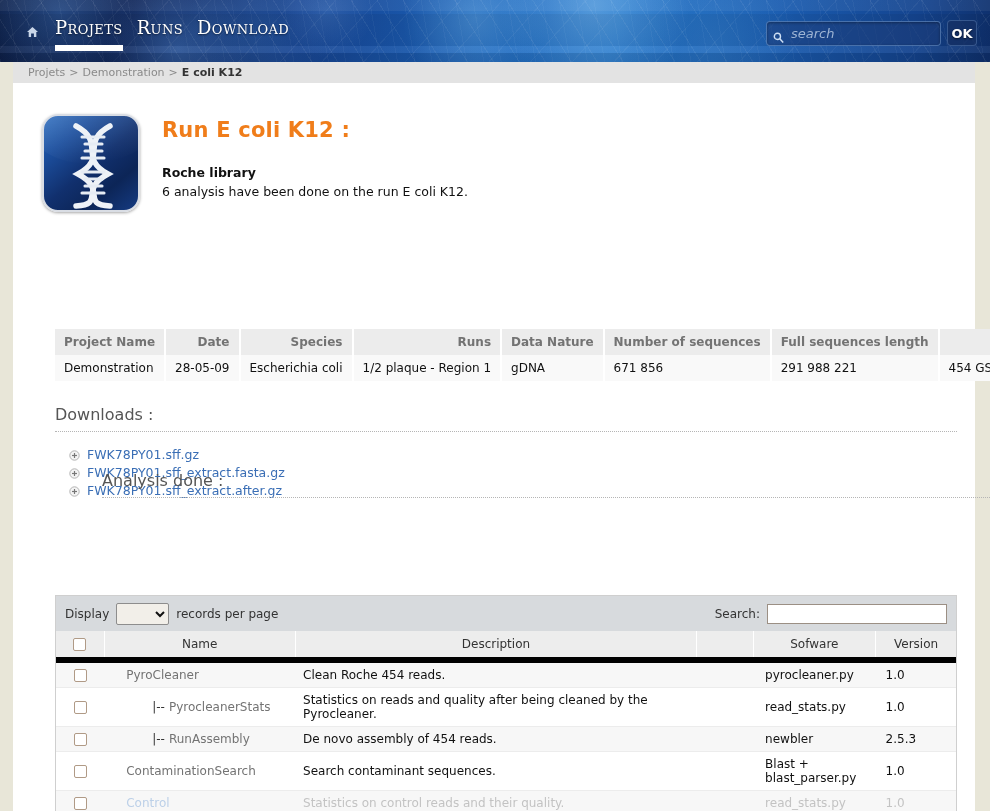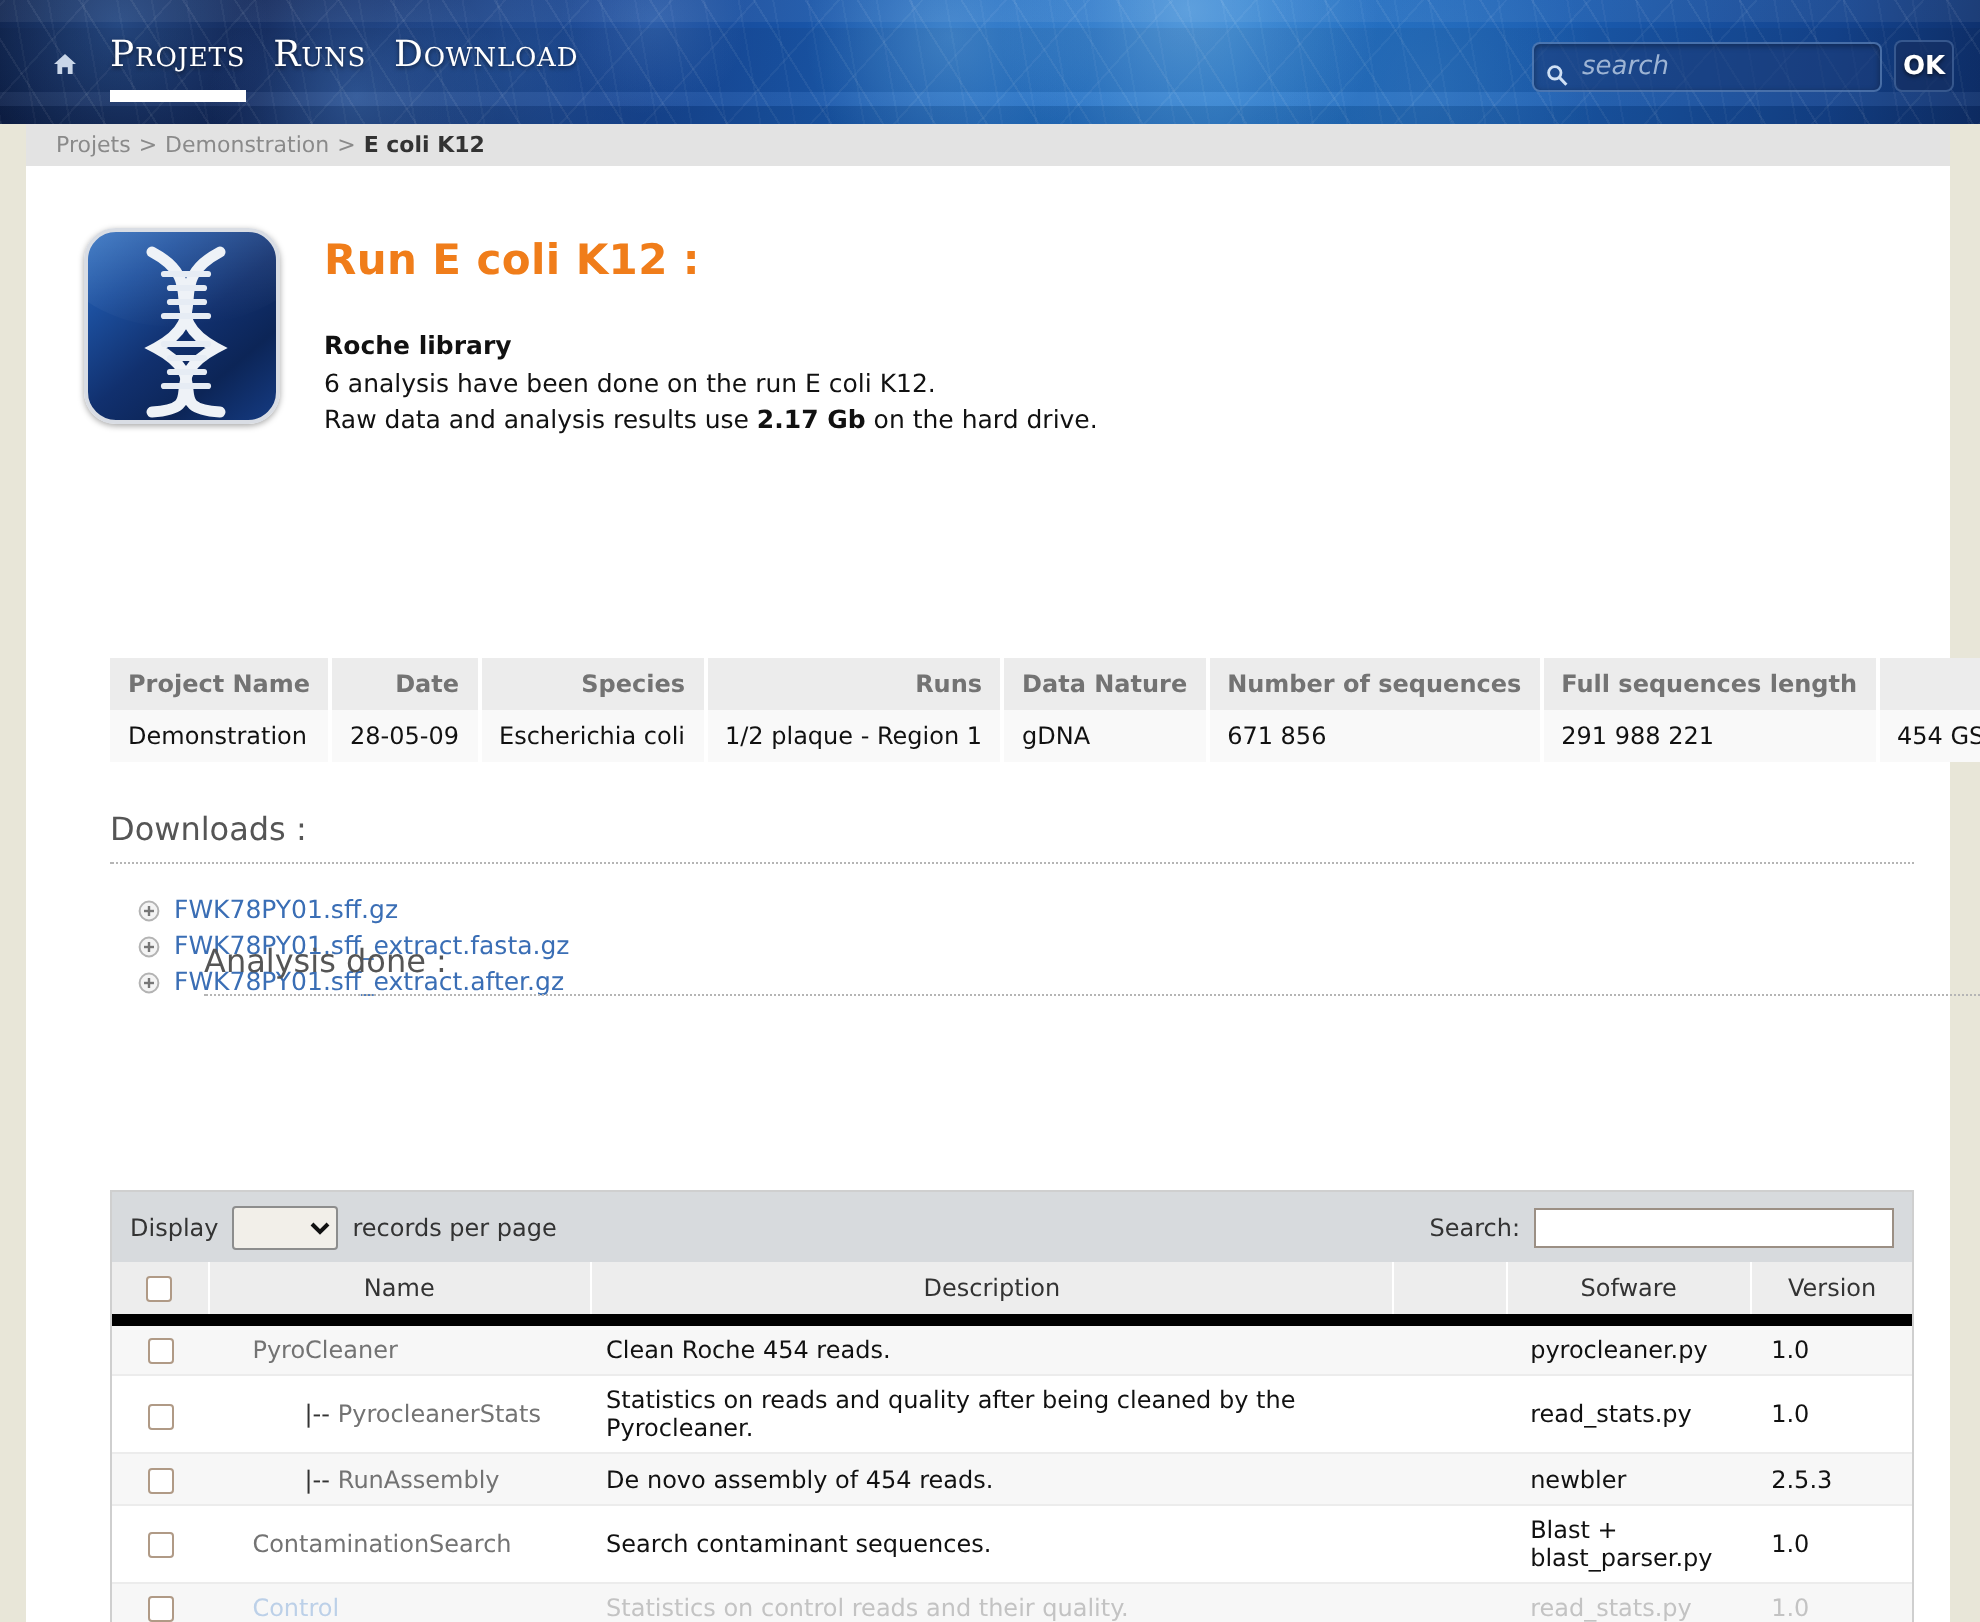--- a/index.html
+++ b/index.html
@@ -414,21 +414,20 @@
             <line x1="41" y1="70" x2="58" y2="70"></line>
             <line x1="38" y1="77" x2="60" y2="77"></line>
           </g>
         </svg>
       </div>
       <div>
         <div class="run-title">Run E coli K12 :</div>
         <div class="run-sub">
           <div class="lib">Roche library</div>
           <div>6 analysis have been done on the run E coli K12.</div>
-          <div><span>Raw data and analysis results use </span><b>2.17 Gb</b><span> on the hard drive.</span></div>
         </div>
       </div>
     </div>
 
     <table class="info-table">
       <thead>
         <tr>
           <th>Project Name</th>
           <th>Date</th>
           <th>Species</th>

